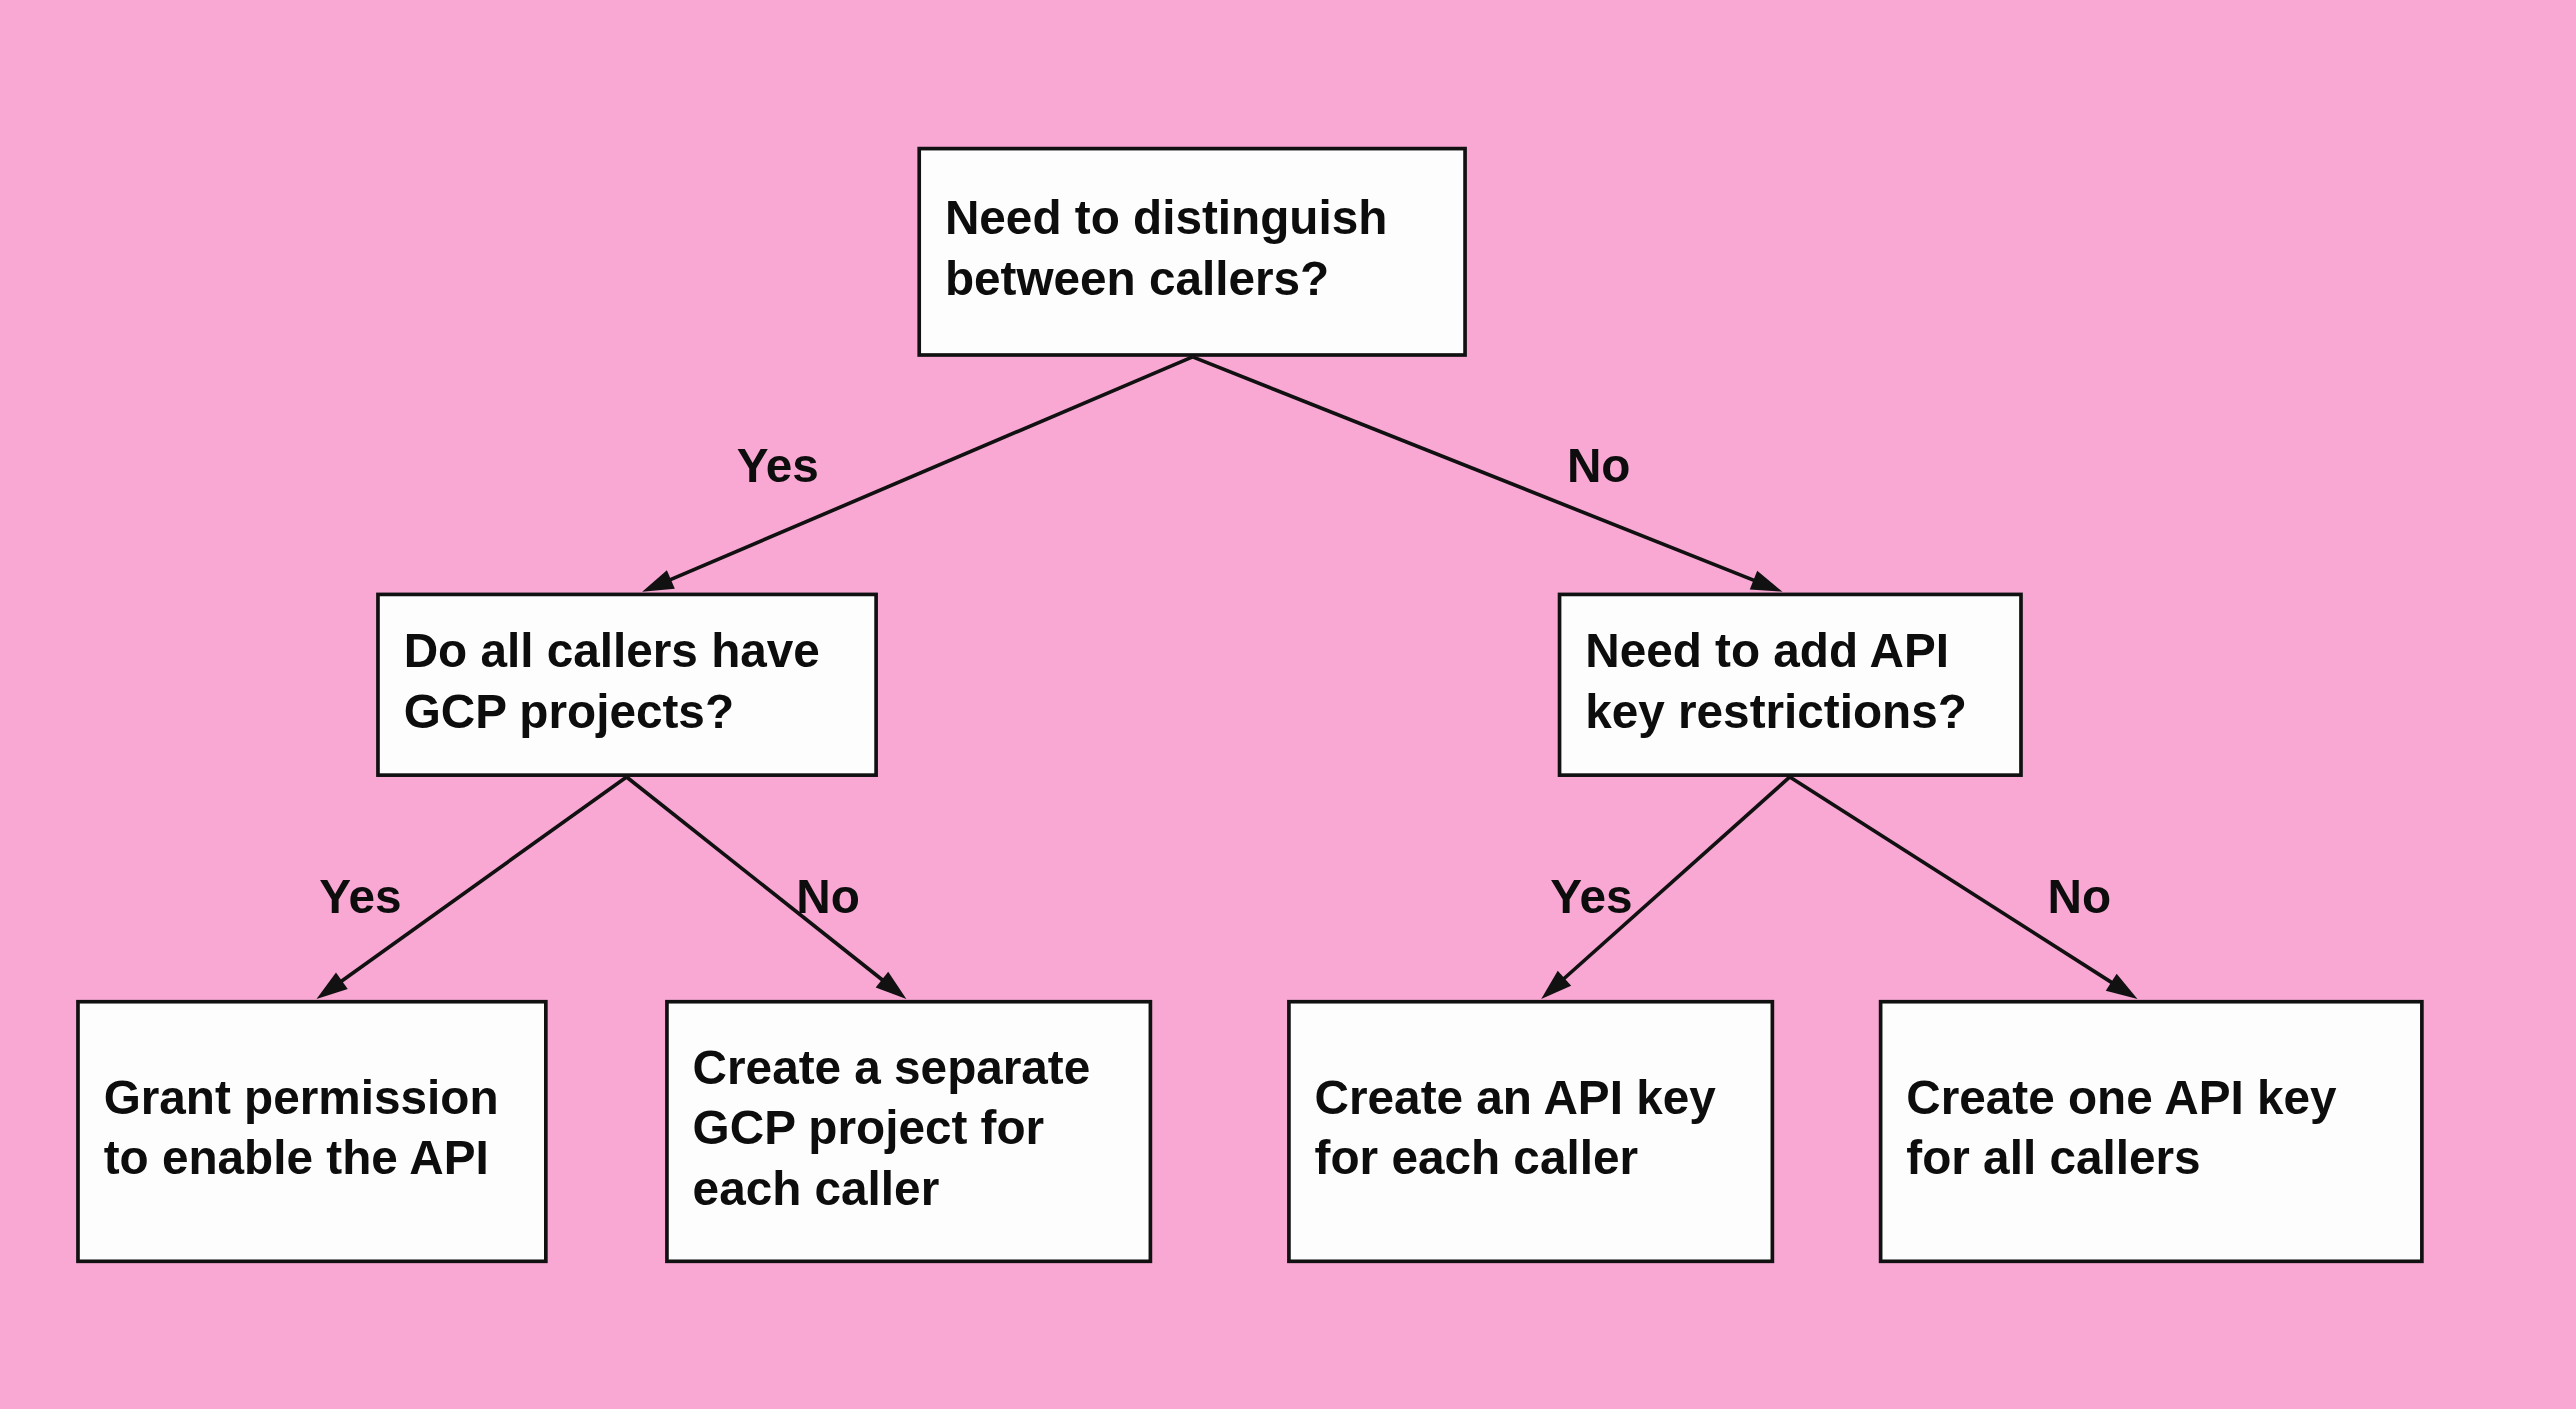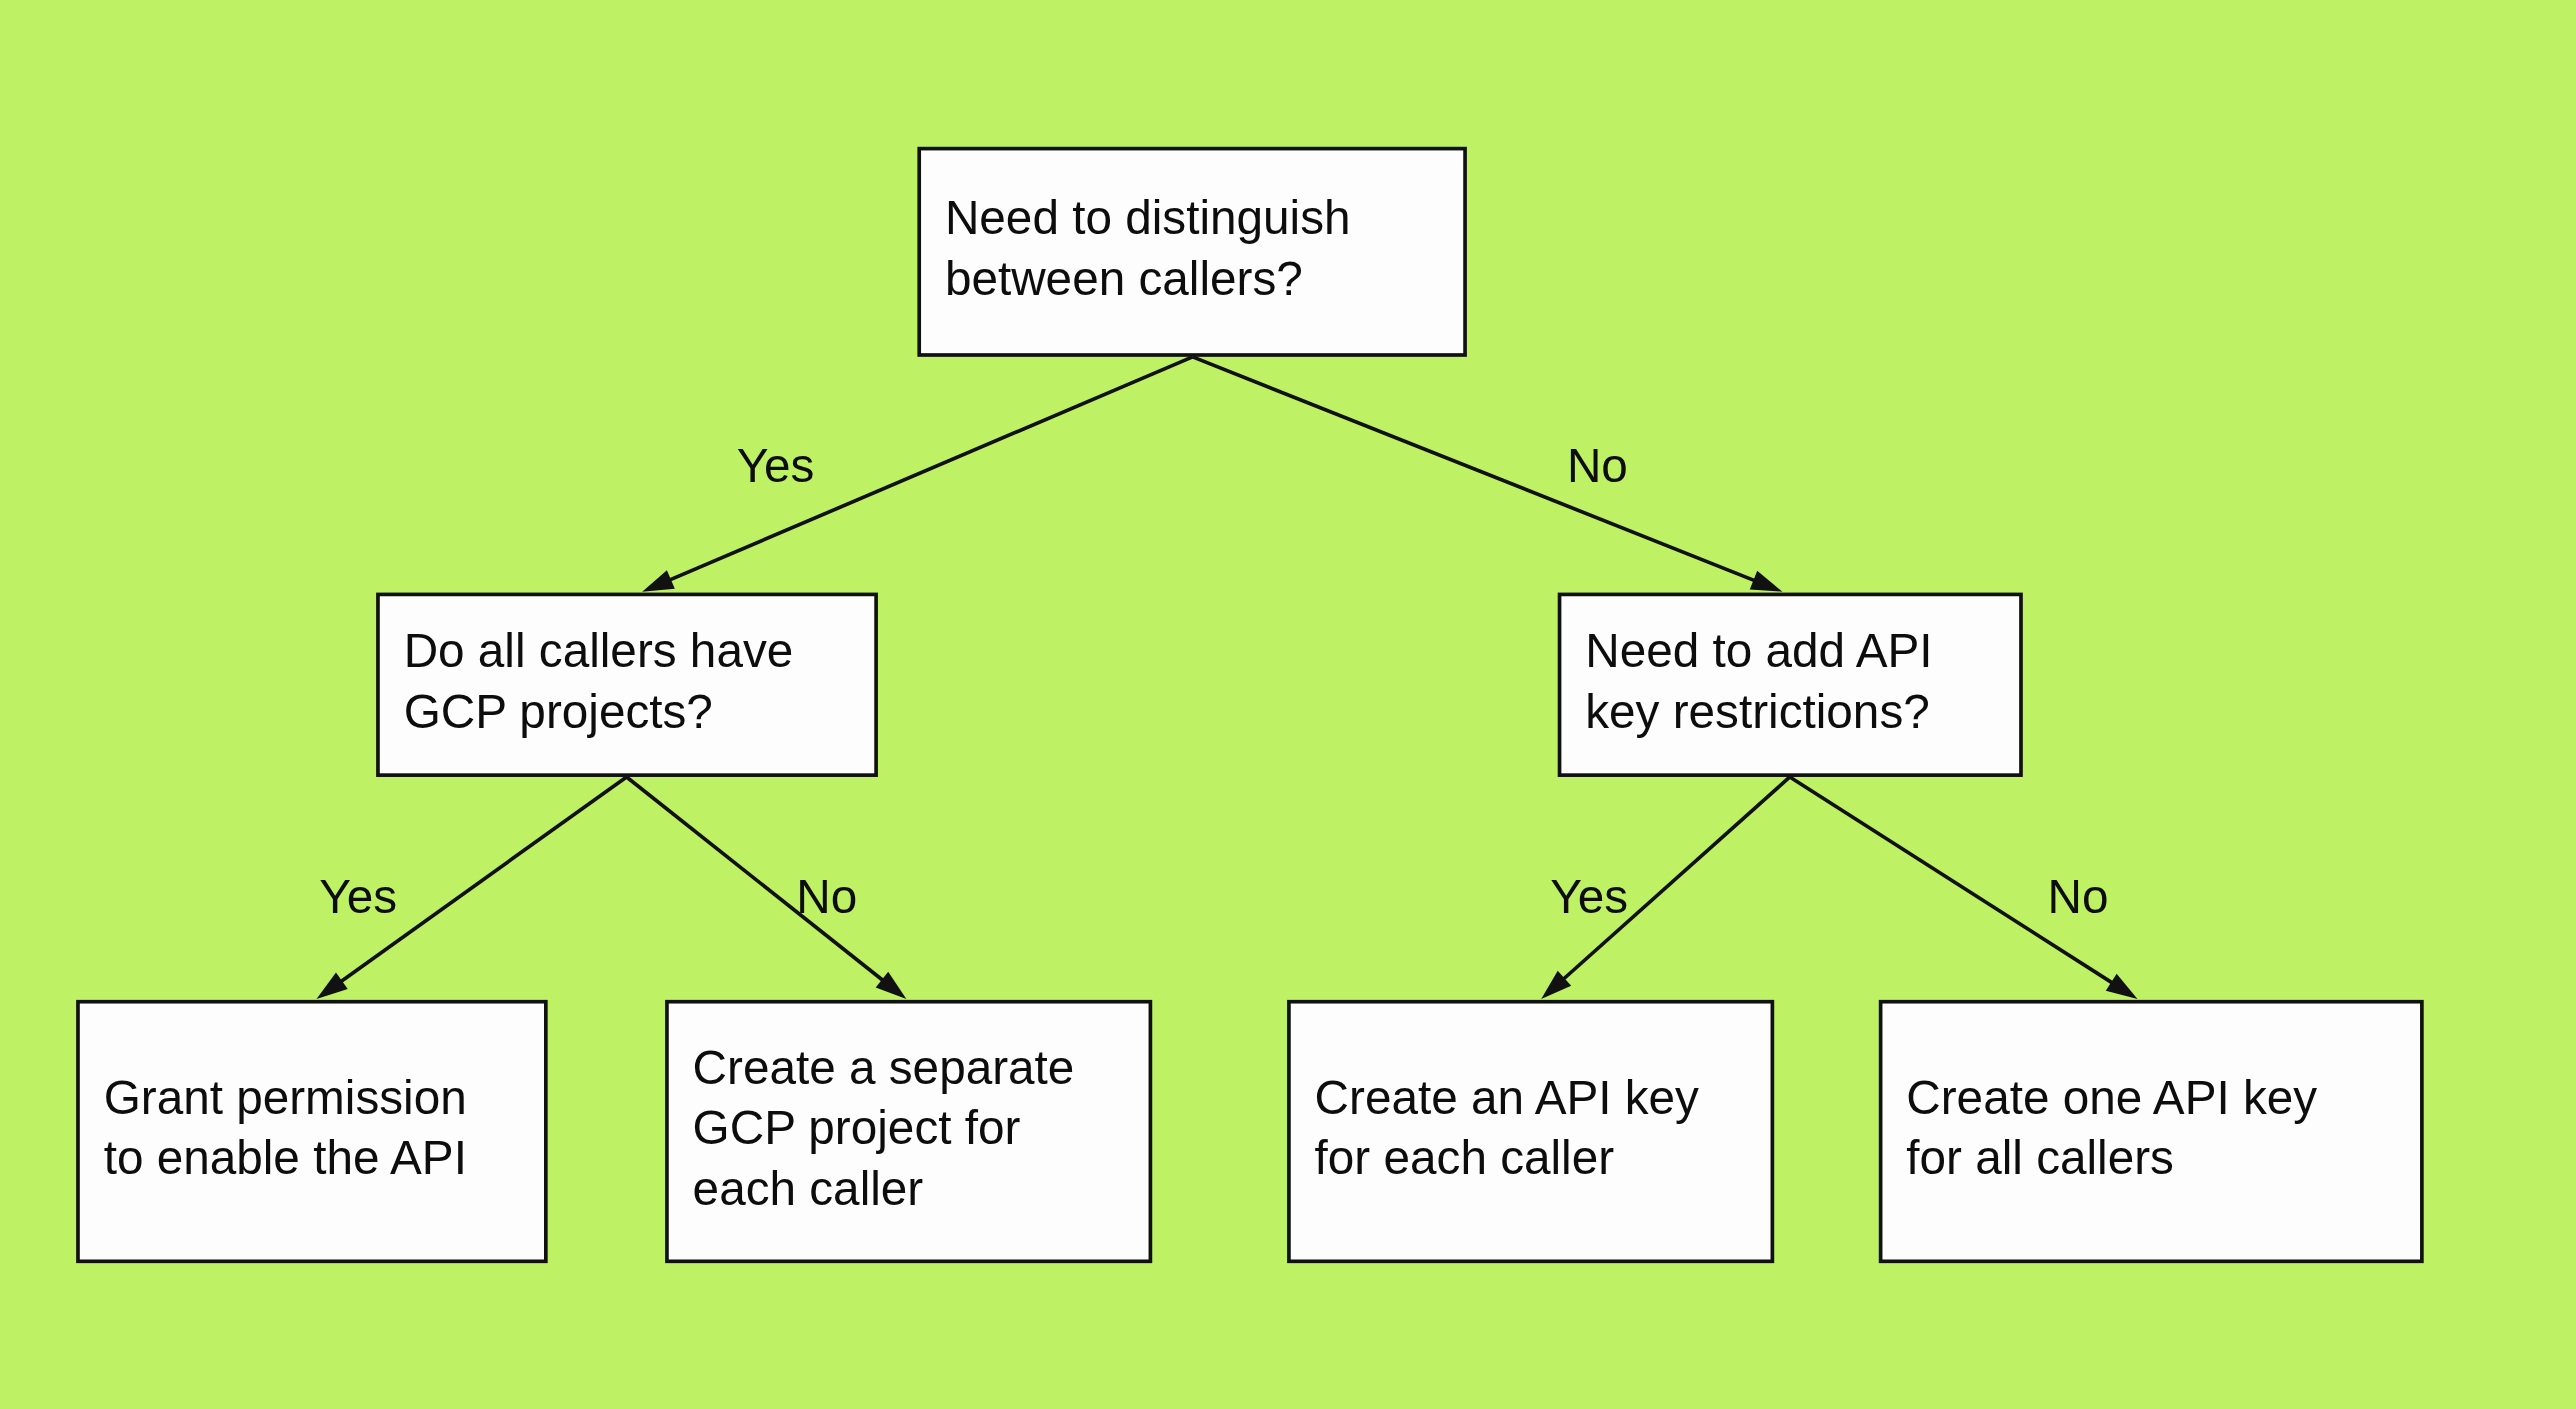--- a/index.html
+++ b/index.html
@@ -10,21 +10,22 @@
   body {
     font-family: "Liberation Sans", sans-serif;
     width: 2576px;
     height: 1409px;
     overflow: hidden;
   }
   #canvas {
     position: relative;
     width: 2576px;
     height: 1409px;
-    background: #bef264;
+    background: #f9a8d4;
+    font-weight: bold;
   }
   #flow-svg {
     position: absolute;
     left: 0;
     top: 0;
     width: 2576px;
     height: 1409px;
   }
   .node-box {
     fill: #fdfdfd;

